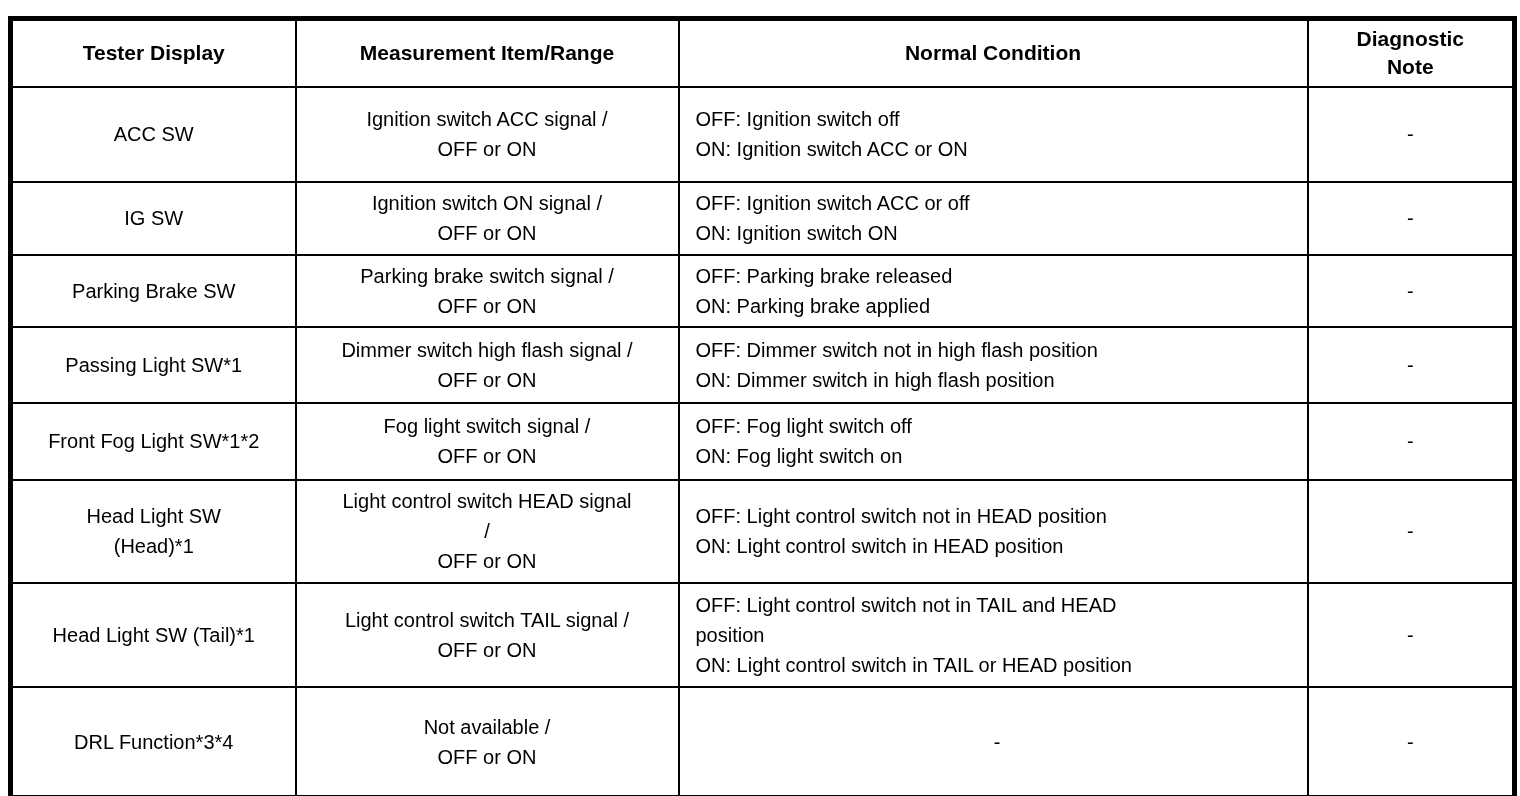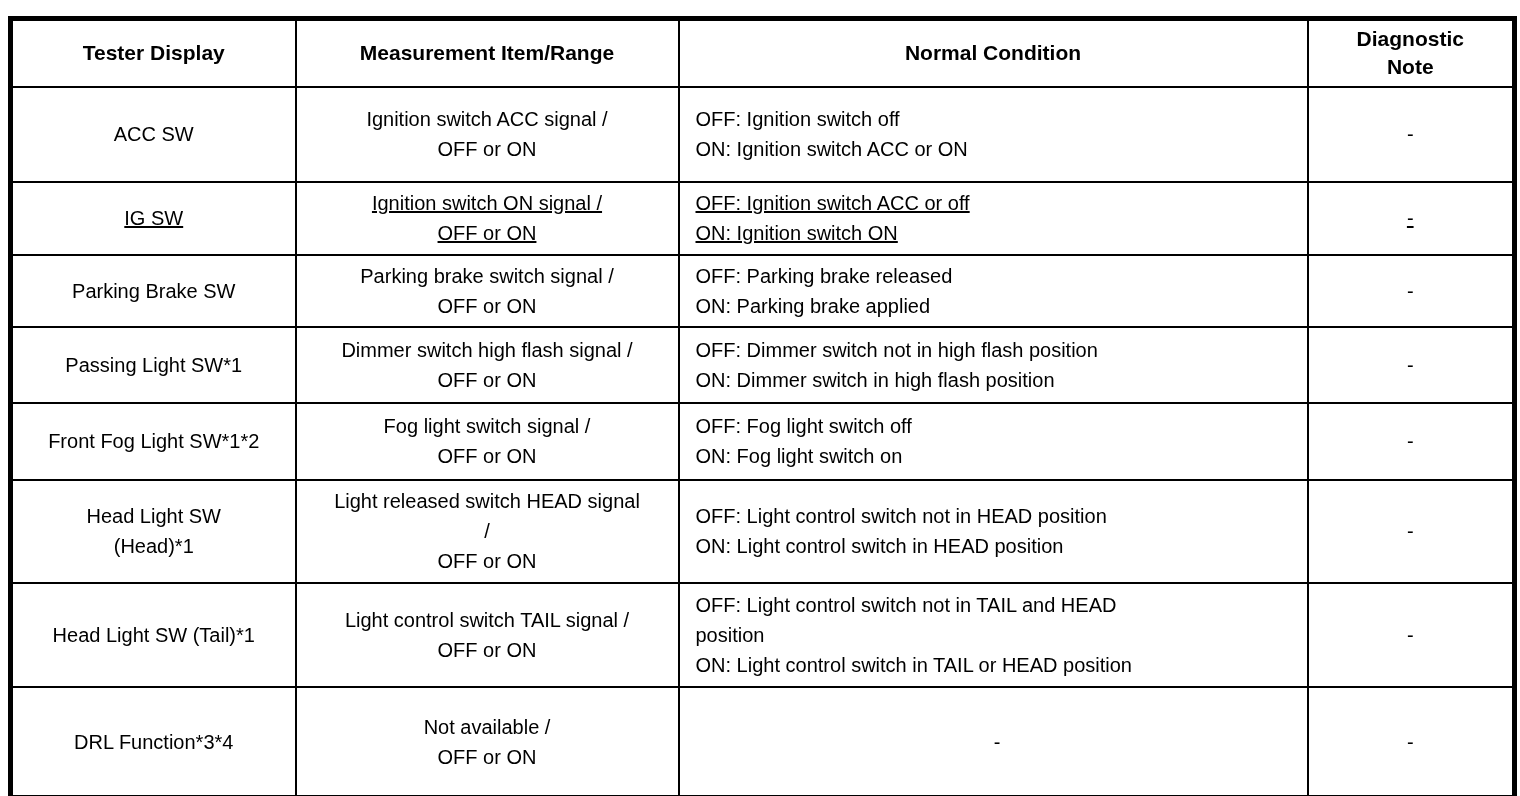--- a/index.html
+++ b/index.html
@@ -50,21 +50,21 @@
     white-space: pre-line;
   }
   td.c1 { text-align: center; }
   td.c2 { text-align: center; }
   td.c3 { text-align: left; padding-left: 16px; }
   td.c4 { text-align: center; }
   td.dash-center { text-align: center; }
 
   thead tr          { height: 68px; }
   tbody tr:nth-child(1) { height: 90px; }
-  tbody tr:nth-child(2) { height: 69px; text-decoration: underline; }
+  tbody tr:nth-child(2) { height: 69px; }
   tbody tr:nth-child(3) { height: 64px; margin-top: 40px; }
   tbody tr:nth-child(4) { height: 72px; }
   tbody tr:nth-child(5) { height: 72px; }
   tbody tr:nth-child(6) { height: 72px; }
   tbody tr:nth-child(7) { height: 98px; }
   tbody tr:nth-child(8) { height: 104px; }
   tbody tr:nth-child(9) { height: 72px; }
 </style>
 </head>
 <body>
@@ -123,21 +123,21 @@
         <td class="c1">Front Fog Light SW*1*2</td>
         <td class="c2">Fog light switch signal /
 OFF or ON</td>
         <td class="c3">OFF: Fog light switch off
 ON: Fog light switch on</td>
         <td class="c4">-</td>
       </tr>
       <tr>
         <td class="c1">Head Light SW
 (Head)*1</td>
-        <td class="c2">Light released switch HEAD signal
+        <td class="c2">Light control switch HEAD signal
 /
 OFF or ON</td>
         <td class="c3">OFF: Light control switch not in HEAD position
 ON: Light control switch in HEAD position</td>
         <td class="c4">-</td>
       </tr>
       <tr>
         <td class="c1">Head Light SW (Tail)*1</td>
         <td class="c2">Light control switch TAIL signal /
 OFF or ON</td>

